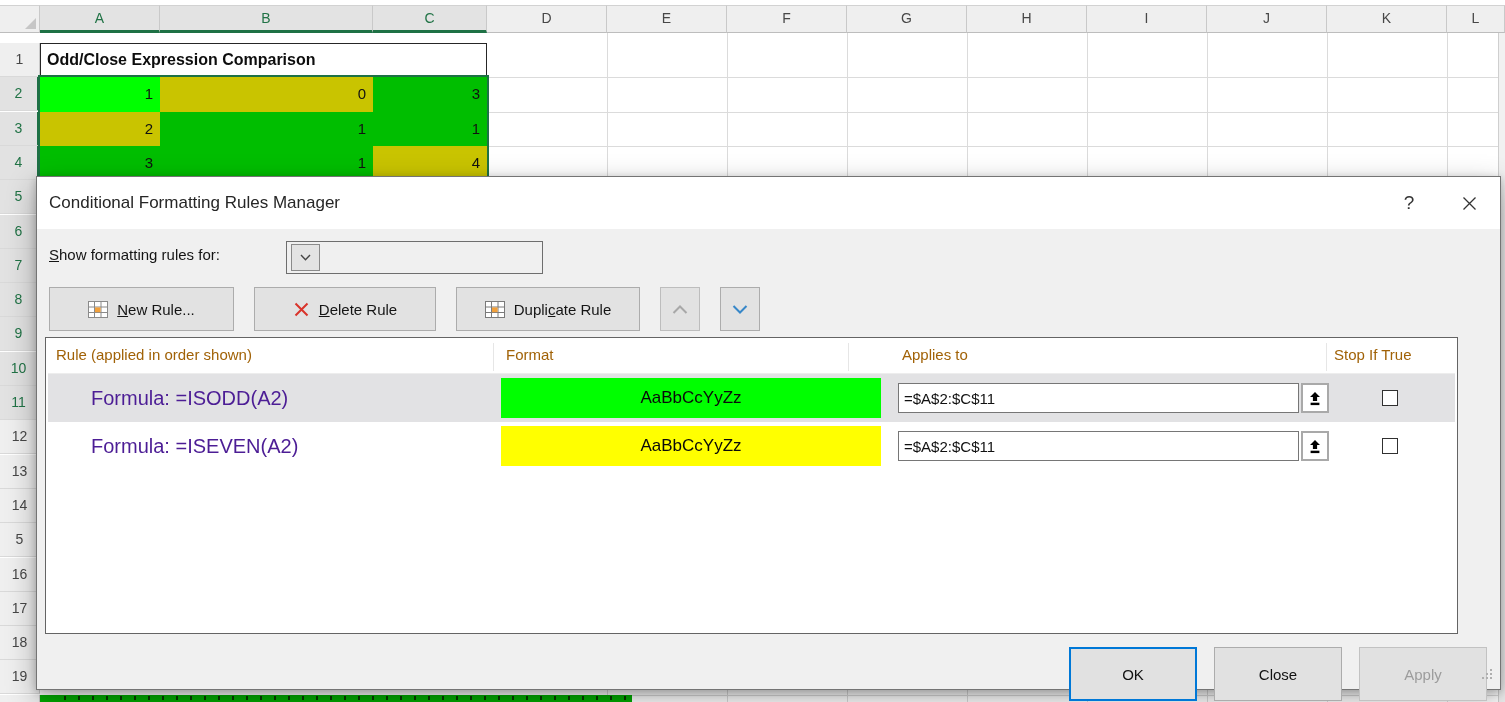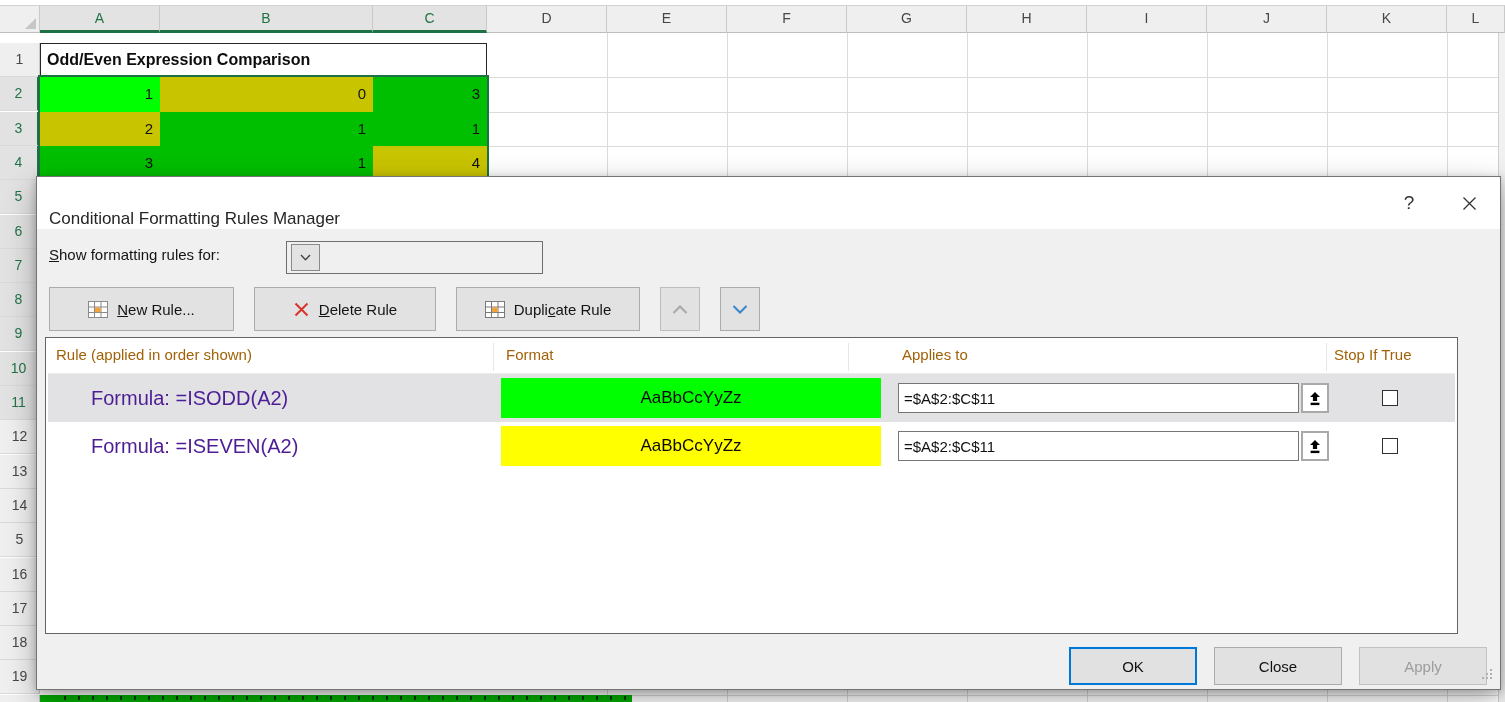--- a/index.html
+++ b/index.html
@@ -31,21 +31,21 @@
   .strip20{position:absolute;left:40px;top:695px;width:592px;height:7px;background:#00AC00;}
   .strip20 .marks{margin-left:24px;margin-top:1px;height:4px;
       background:repeating-linear-gradient(90deg,rgba(10,40,0,.85) 0 2px,transparent 2px 14px);}
   .vscroll{position:absolute;left:1498px;top:32px;width:7px;height:670px;background:#F1F1F1;
       border-left:1px solid #CFCFCF;box-sizing:border-box;}
   
   .dialog{position:absolute;left:36px;top:176px;width:1465px;height:514px;box-sizing:border-box;
       background:#F0F0F0;border:1px solid #747474;z-index:5;
       box-shadow:0 10px 28px rgba(0,0,0,.30),0 2px 8px rgba(0,0,0,.22);}
   .titlebar{position:absolute;left:0;top:0;right:0;height:52px;background:#fff;}
-  .dtitle{position:absolute;left:12px;top:0;line-height:52px;font-size:17px;color:#262626;margin-top:16px;}
+  .dtitle{position:absolute;left:12px;top:0;line-height:52px;font-size:17px;color:#262626;}
   .capbtn{position:absolute;top:0;width:34px;height:52px;display:flex;align-items:center;
       justify-content:center;color:#333;font-size:19px;}
   .helpb{right:74px;} .xb{right:14px;}
   .lbl{position:absolute;left:12px;top:69px;font-size:15px;color:#141414;}
   .ac{text-decoration:underline;}
   .combo{position:absolute;left:249px;top:64px;width:257px;height:33px;box-sizing:border-box;
       border:1px solid #6E6E6E;background:#F0F0F0;display:flex;padding:2px;}
   .combo-text{flex:1;background:#9FC9EF;outline:1px dotted #444;outline-offset:-2px;
       font-size:15px;line-height:27px;padding-left:6px;color:#0b0b0b;}
   .combo-arrow{width:29px;margin-left:2px;border:1px solid #8A8A8A;background:#E3E3E3;
@@ -64,21 +64,21 @@
   .formula{position:absolute;left:43px;top:0;line-height:48px;font-size:20px;color:#4c1d95;}
   .swatch{position:absolute;left:453px;top:4px;width:380px;height:40px;display:flex;
       align-items:center;justify-content:center;font-size:17px;color:#0a0a0a;}
   .applies{position:absolute;left:850px;top:9px;display:flex;align-items:center;}
   .ainput{width:401px;height:30px;box-sizing:border-box;border:1px solid #767676;background:#fff;
       font-size:15px;padding:0 5px;color:#111;font-family:"Liberation Sans",sans-serif;}
   .picker{width:28px;height:30px;box-sizing:border-box;margin-left:2px;border:2px solid #A9A9A9;
       background:#fff;display:flex;align-items:center;justify-content:center;padding:0;}
   .chk{position:absolute;left:1334px;top:16px;width:16px;height:16px;box-sizing:border-box;
       border:1px solid #303030;background:#fff;}
-  .fbtn{position:absolute;top:470px;width:128px;height:38px;box-sizing:border-box;
+  .fbtn{position:absolute;top:470px;width:128px;height:54px;box-sizing:border-box;
       display:flex;align-items:center;justify-content:center;font-size:15px;
       background:#E1E1E1;border:1px solid #ACACAC;color:#121212;}
   .ok{left:1032px;border:2px solid #0078D7;}
   .closeb{left:1177px;}
   .apply{left:1322px;border-color:#C2C2C2;color:#9C9C9C;}
   .grip{position:absolute;right:7px;bottom:5px;}
 </style>
 </head>
 <body>
 
@@ -130,21 +130,21 @@
   <div class="rh" style="top:420px">12</div>
   <div class="rh" style="top:455px">13</div>
   <div class="rh" style="top:489px">14</div>
   <div class="rh" style="top:523px">5</div>
   <div class="rh" style="top:558px">16</div>
   <div class="rh" style="top:592px">17</div>
   <div class="rh" style="top:626px">18</div>
   <div class="rh" style="top:660px">19</div>
   <div class="rh" style="top:695px">20</div>
 
-  <div class="a1">Odd/Even Expression Comparison</div>
+  <div class="a1">Odd/Close Expression Comparison</div>
   <div class="cell col-a row-2" style="background: rgb(0, 255, 0);">1</div>
   <div class="cell col-b row-2" style="background: rgb(201, 196, 0);">0</div>
   <div class="cell col-c row-2" style="background: rgb(0, 190, 0);">3</div>
   <div class="cell col-a row-3" style="background: rgb(201, 196, 0);">2</div>
   <div class="cell col-b row-3" style="background: rgb(0, 190, 0);">1</div>
   <div class="cell col-c row-3" style="background: rgb(0, 190, 0);">1</div>
   <div class="cell col-a row-4" style="background: rgb(0, 190, 0);">3</div>
   <div class="cell col-b row-4" style="background: rgb(0, 190, 0);">1</div>
   <div class="cell col-c row-4" style="background: rgb(201, 196, 0);">4</div>
   <div class="selborder"></div>

